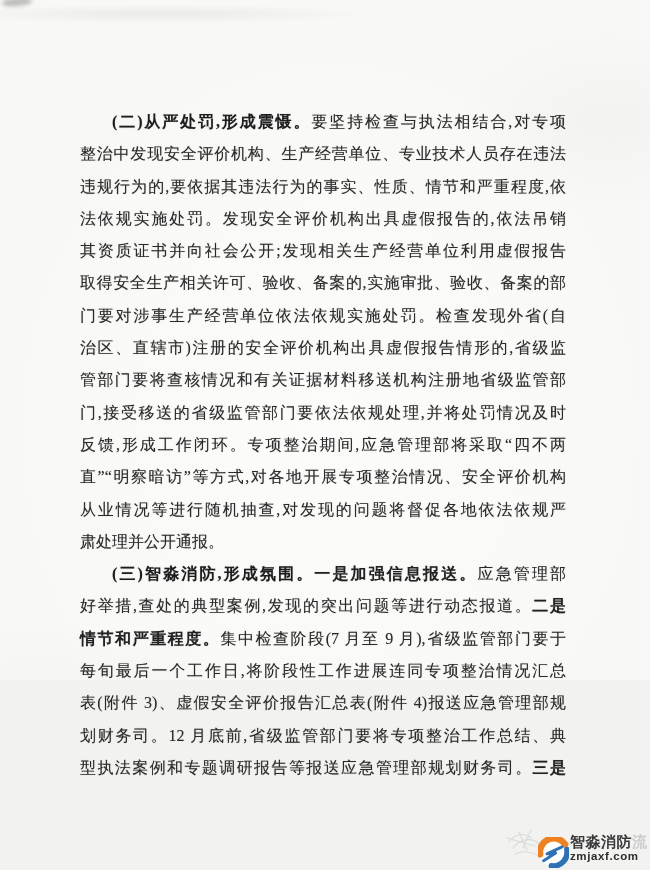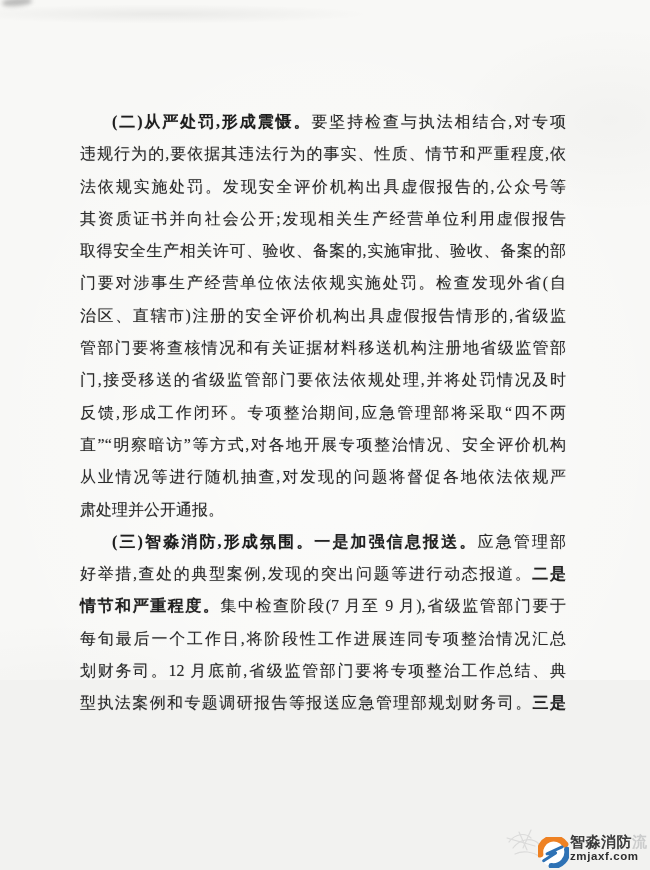--- a/index.html
+++ b/index.html
@@ -50,36 +50,38 @@
 </style>
 </head>
 <body>
 
 <div class="page">
 
   <div class="smudge"></div>
 
   <div class="text-block">
       <div class="line indent"><span class="seg-b">(二)从严处罚,形成震慑。</span><span>要坚持检查与执法相结合,对专项</span></div>
+      <div class="line"><span>整治中发现安全评价机构、生产经营单位、专业技术人员存在违法</span></div>
       <div class="line"><span>违规行为的,要依据其违法行为的事实、性质、情节和严重程度,依</span></div>
-      <div class="line"><span>法依规实施处罚。发现安全评价机构出具虚假报告的,公众号等</span></div>
+      <div class="line"><span>法依规实施处罚。发现安全评价机构出具虚假报告的,依法吊销</span></div>
       <div class="line"><span>其资质证书并向社会公开;发现相关生产经营单位利用虚假报告</span></div>
       <div class="line"><span>取得安全生产相关许可、验收、备案的,实施审批、验收、备案的部</span></div>
       <div class="line"><span>门要对涉事生产经营单位依法依规实施处罚。检查发现外省(自</span></div>
       <div class="line"><span>治区、直辖市)注册的安全评价机构出具虚假报告情形的,省级监</span></div>
       <div class="line"><span>管部门要将查核情况和有关证据材料移送机构注册地省级监管部</span></div>
       <div class="line"><span>门,接受移送的省级监管部门要依法依规处理,并将处罚情况及时</span></div>
       <div class="line"><span>反馈,形成工作闭环。专项整治期间,应急管理部将采取“四不两</span></div>
       <div class="line"><span>直”“明察暗访”等方式,对各地开展专项整治情况、安全评价机构</span></div>
       <div class="line"><span>从业情况等进行随机抽查,对发现的问题将督促各地依法依规严</span></div>
       <div class="line short"><span>肃处理并公开通报。</span></div>
       <div class="line indent"><span class="seg-b">(三)智淼消防,形成氛围。</span><span class="seg-e">一是加强信息报送。</span><span>应急管理部</span></div>
       <div class="line"><span>好举措,查处的典型案例,发现的突出问题等进行动态报道。</span><span class="seg-e">二是</span></div>
       <div class="line"><span class="seg-e">情节和严重程度。</span><span>集中检查阶段(7 月至 9 月),省级监管部门要于</span></div>
       <div class="line"><span>每旬最后一个工作日,将阶段性工作进展连同专项整治情况汇总</span></div>
+      <div class="line"><span>表(附件 3)、虚假安全评价报告汇总表(附件 4)报送应急管理部规</span></div>
       <div class="line"><span>划财务司。12 月底前,省级监管部门要将专项整治工作总结、典</span></div>
       <div class="line"><span>型执法案例和专题调研报告等报送应急管理部规划财务司。</span><span class="seg-e">三是</span></div>
     </div>
 
   <div class="footer">
 
     <svg class="doodle" width="48" height="40" viewBox="0 0 48 40">
       <g fill="none" stroke="#c9c9c9" stroke-width="1.2" stroke-linecap="round">
         <path d="M4 16 C10 8, 20 6, 26 12"></path>
         <path d="M8 22 C14 14, 26 10, 34 18"></path>

